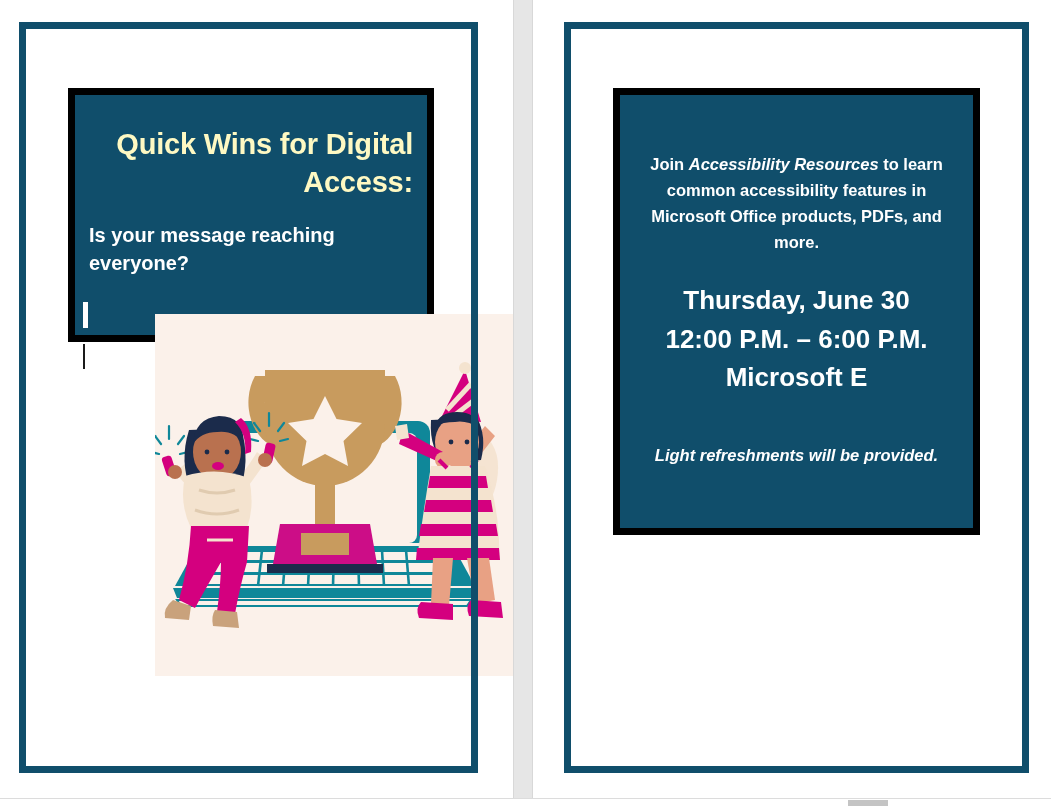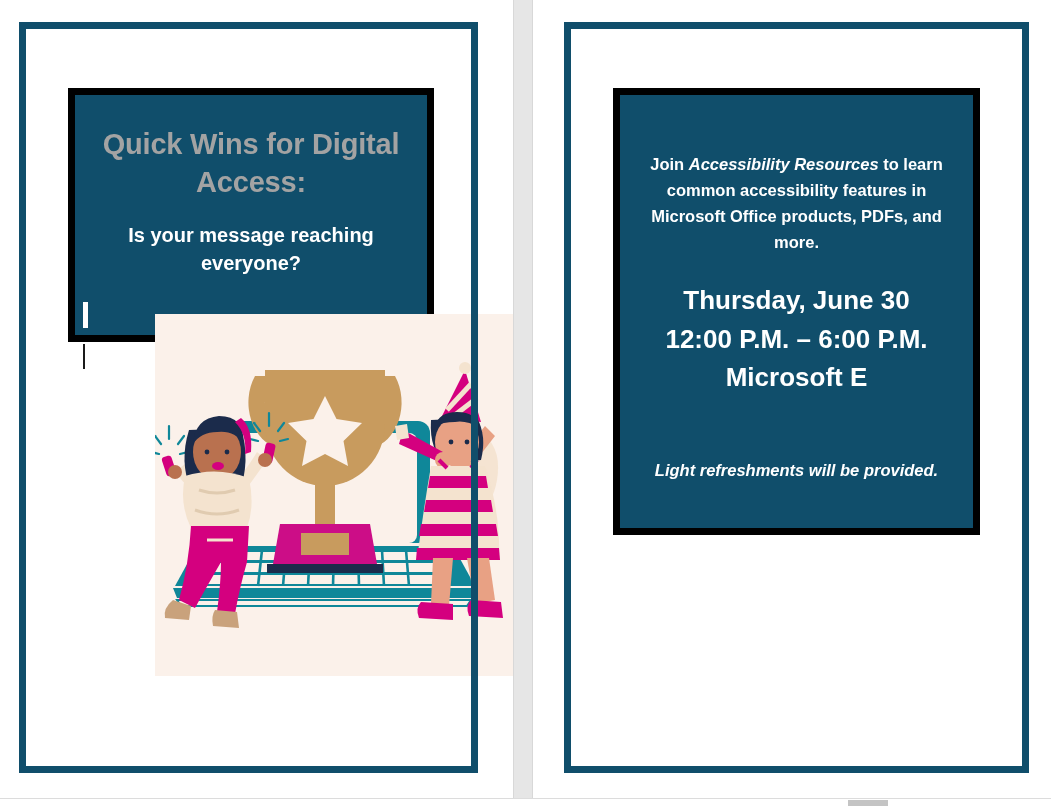--- a/index.html
+++ b/index.html
@@ -65,33 +65,33 @@
     background: #104E6B;
     border: 7px solid #000000;
     display: flex;
     flex-direction: column;
     justify-content: center;
     align-items: center;
     padding: 0 14px 28px 14px;
     z-index: 3;
   }
   .title-main {
-    color: #a3a3a3;
+    color: #fef9c3;
     font-size: 29px;
     font-weight: bold;
     line-height: 1.34;
-    text-align: center;
+    text-align: right;
     letter-spacing: -0.2px;
   }
   .title-sub {
     color: #ffffff;
     font-size: 20px;
     font-weight: bold;
     line-height: 1.38;
-    text-align: center;
+    text-align: left;
     margin-top: 20px;
   }
 
   
   .title-caret {
     position: absolute;
     left: 8px;
     bottom: 7px;
     width: 5px;
     height: 26px;
@@ -155,21 +155,21 @@
     text-align: center;
     margin-top: 26px;
   }
   .info-note {
     color: #ffffff;
     font-size: 16.5px;
     font-weight: bold;
     font-style: italic;
     line-height: 1.5;
     text-align: center;
-    margin-top: 61px;
+    margin-top: 46px;
   }
 
   
   .hscrollbar {
     position: absolute;
     left: 0; top: 798px;
     width: 1051px; height: 8px;
     background: #ffffff;
     border-top: 1px solid #dcdcdc;
   }

